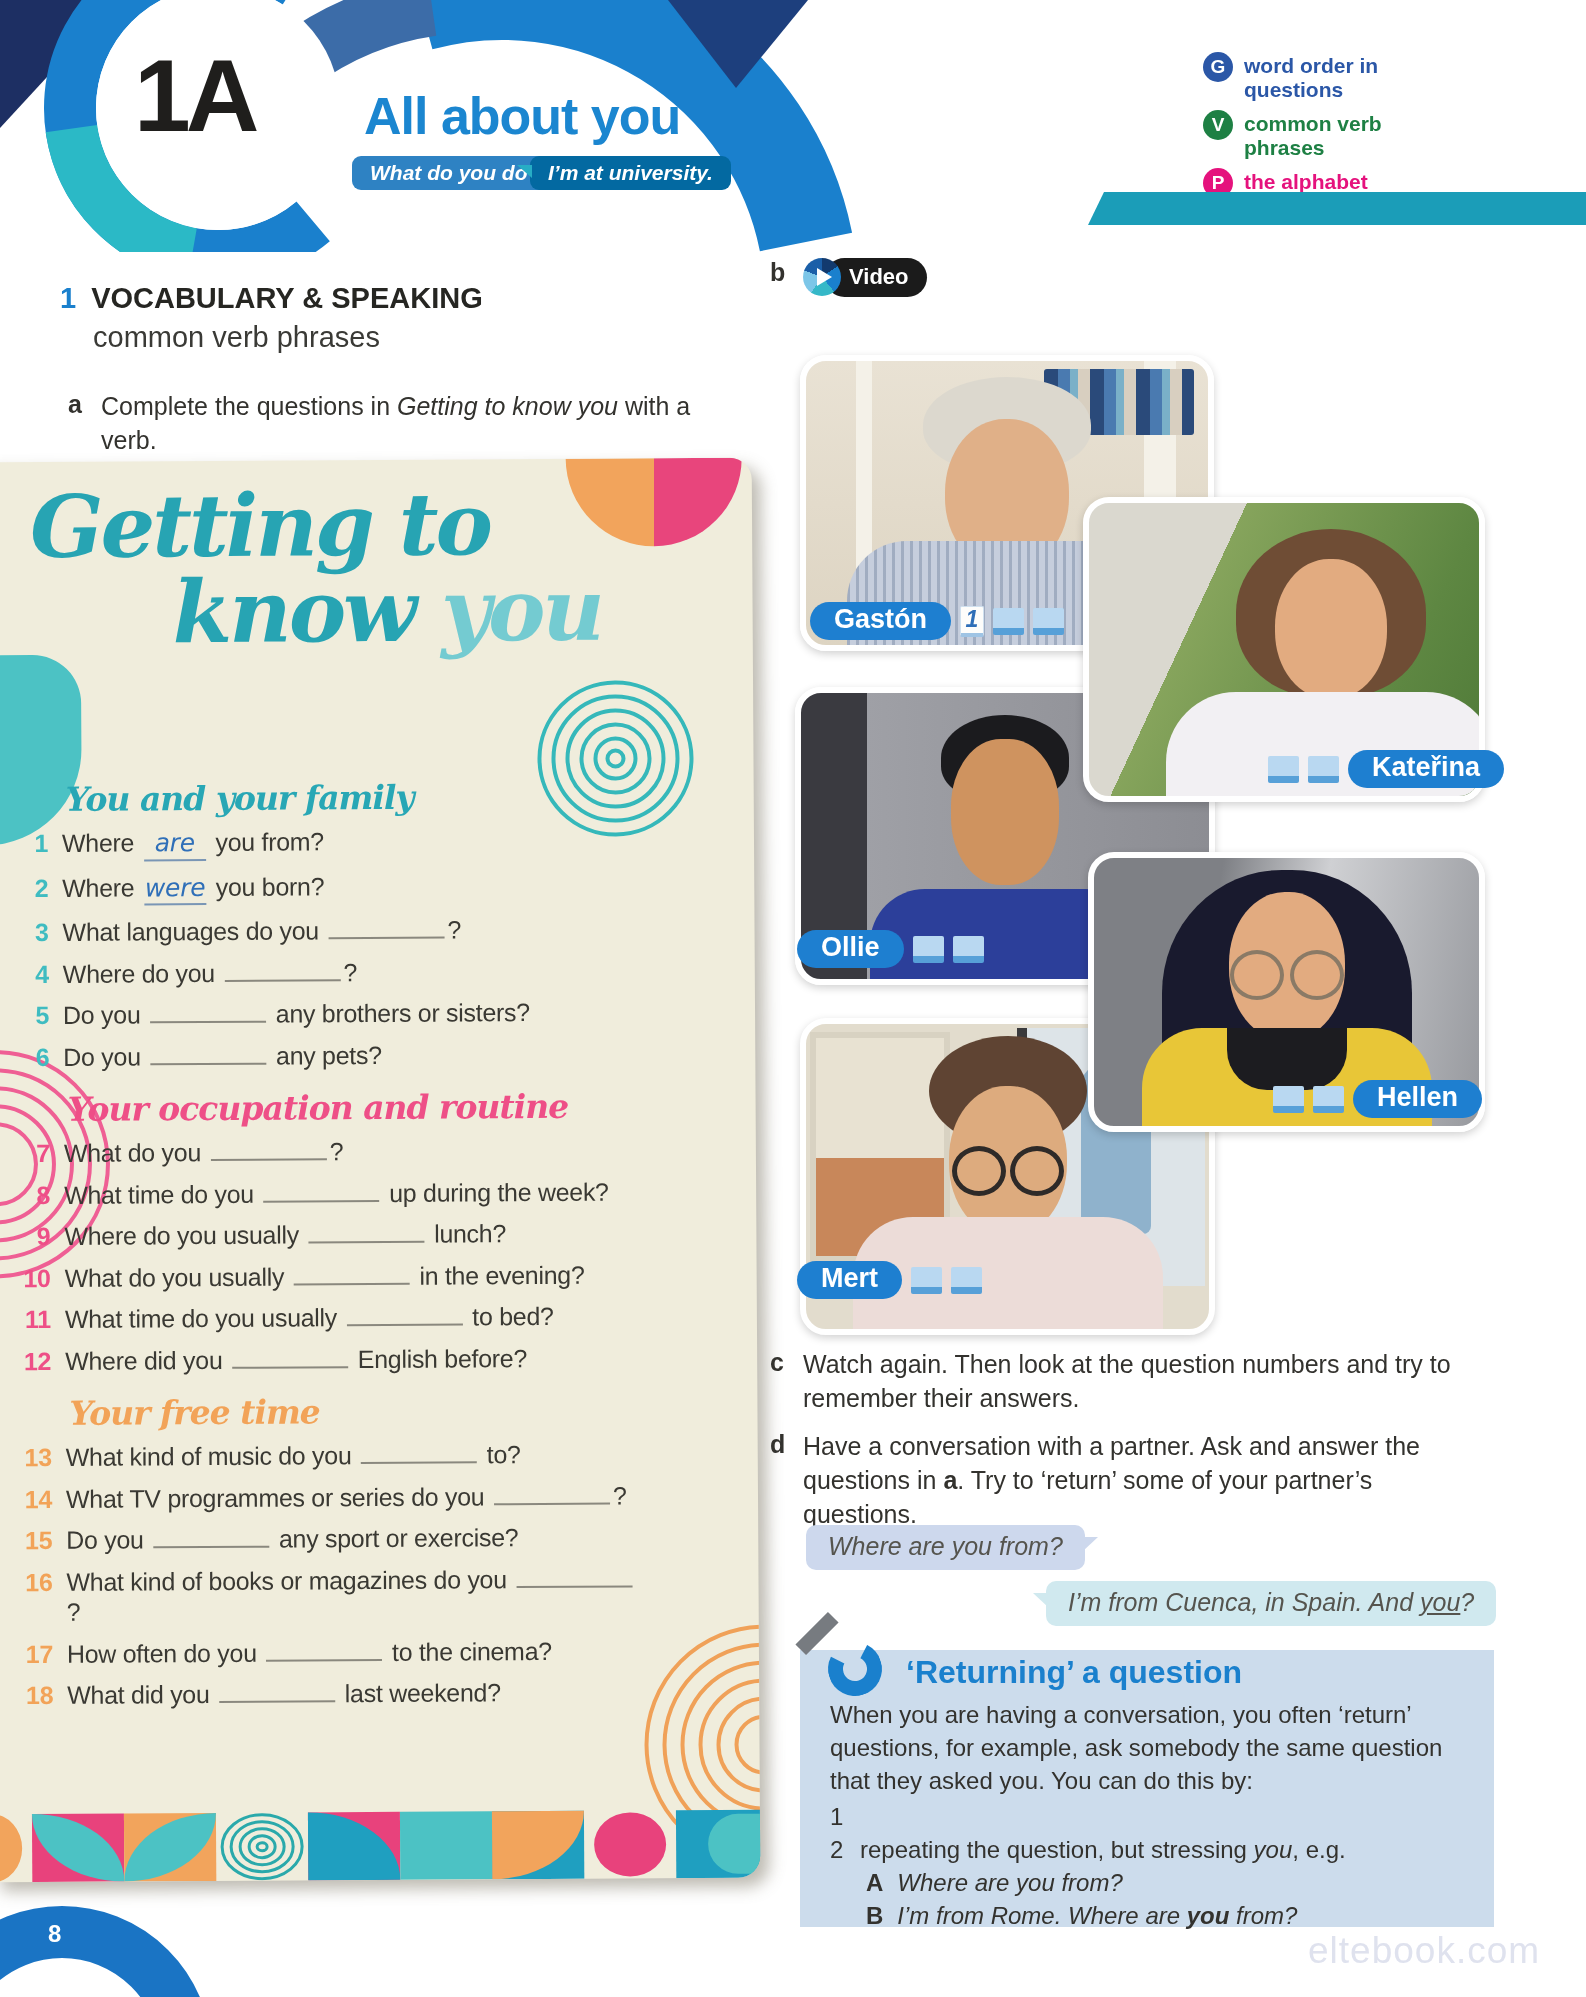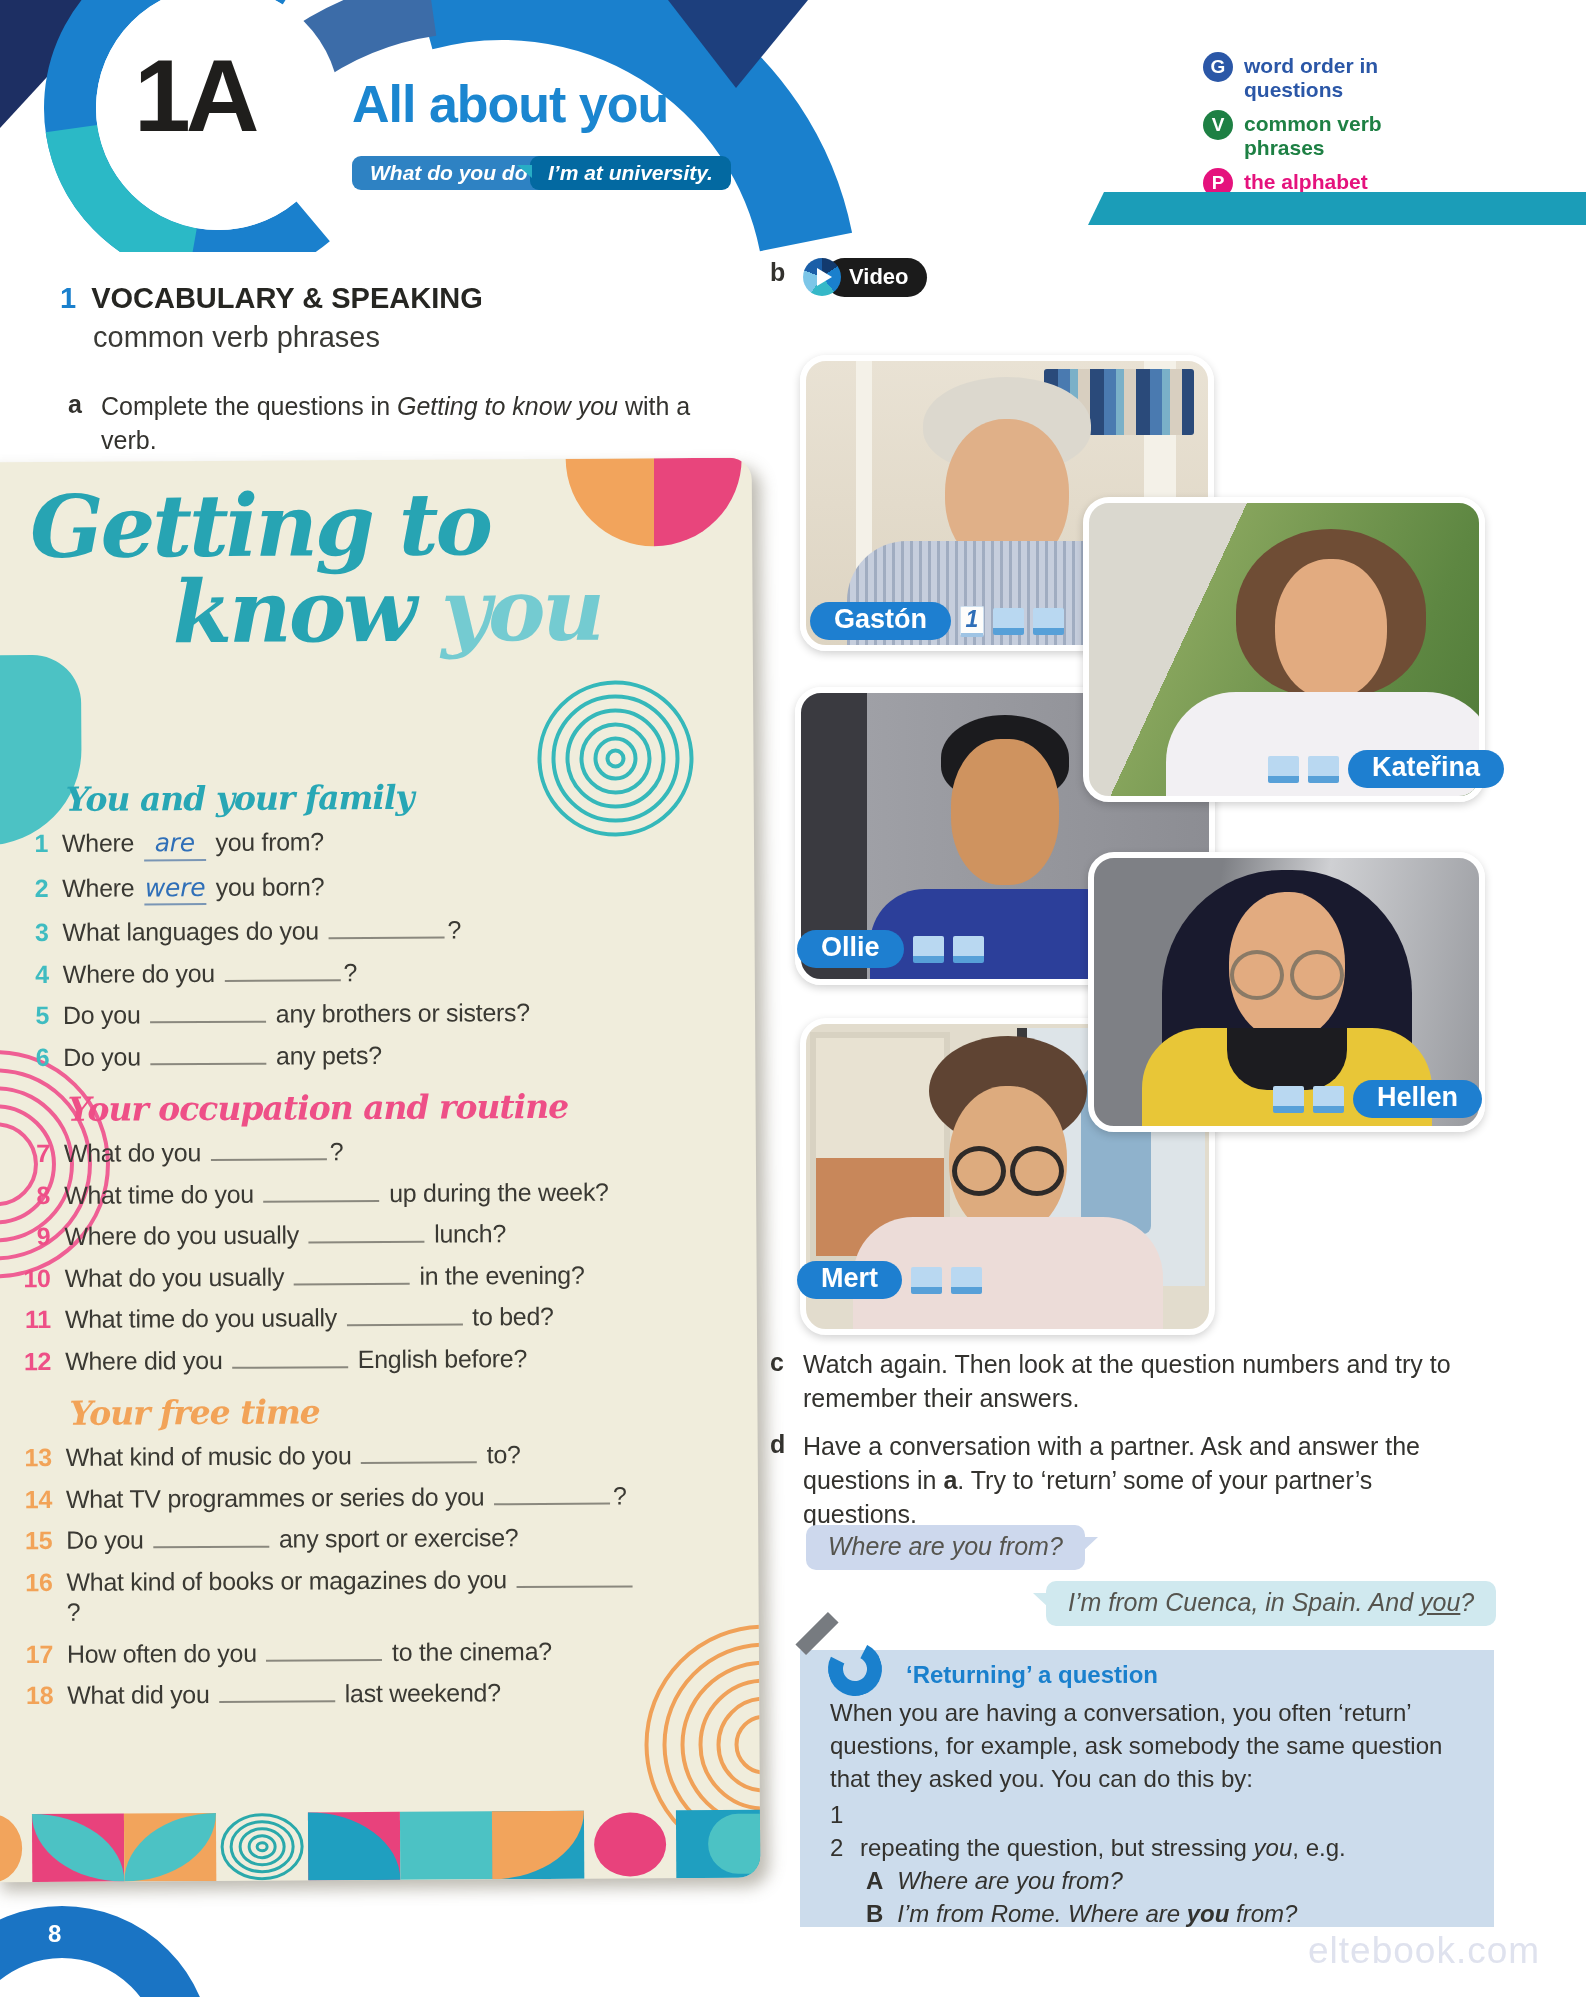--- a/index.html
+++ b/index.html
@@ -153,21 +153,21 @@
   .sb1::after{content:"";position:absolute;right:-13px;top:12px;border-left:16px solid #cdd8ed;border-bottom:15px solid transparent;}
   .sb2{left:1046px;top:1581px;background:#d0e9ef;}
   .sb2::before{content:"";position:absolute;left:-13px;top:12px;border-right:16px solid #d0e9ef;border-bottom:15px solid transparent;}
 
   
   .retbox{position:absolute;left:800px;top:1650px;width:694px;height:277px;background:#ccdcec;}
   .ret-icon{position:absolute;left:6px;top:-30px;width:80px;height:84px;}
   .ret-ring{position:absolute;left:22px;top:22px;width:54px;height:54px;border-radius:50%;
             border:15px solid #1a80cd;border-top-color:transparent;transform:rotate(-18deg);box-sizing:border-box;}
   .ret-handle{position:absolute;left:-12px;top:6px;width:46px;height:15px;background:#777b80;transform:rotate(-45deg);}
-  .ret-title{margin:0;padding:11px 0 0 106px;font-size:24px;font-weight:bold;color:#1a80cd;}
+  .ret-title{margin:0;padding:4px 0 0 106px;font-size:32px;font-weight:bold;color:#1a80cd;}
   .ret-intro{margin:8px 24px 2px 30px;font-size:24px;line-height:1.37;}
   .ret-list{margin:2px 0 0 30px;}
   .rrow{display:flex;gap:14px;font-size:24px;line-height:1.38;}
   .rrow .rpre{font-weight:bold;min-width:16px;}
   .rrow .rpre.norm{font-weight:normal;}
   .rrow.ind1{margin-left:36px;}
 </style>
 </head>
 <body>
 
@@ -176,21 +176,21 @@
   <svg class="hdr-svg" width="900" height="252" viewBox="0 0 900 252">
     <path d="M 420 4 A 310 310 0 0 1 806 242" stroke="#1a80cd" stroke-width="94" fill="none"></path>
     <path d="M 296 62 A 300 300 0 0 1 432 6" stroke="#3c6ca8" stroke-width="60" fill="none"></path>
     <polygon points="668,0 808,0 736,88" fill="#1d3f7d"></polygon>
     <polygon points="0,0 118,0 0,128" fill="#1d2f63"></polygon>
     <circle cx="218" cy="108" r="148" stroke="#1a80cd" stroke-width="52" fill="none" pathLength="100" stroke-dasharray="70 30" transform="rotate(50 218 108)"></circle>
     <circle cx="218" cy="108" r="148" stroke="#2bb9c6" stroke-width="52" fill="none" pathLength="100" stroke-dasharray="20 80" transform="rotate(100 218 108)"></circle>
     <circle cx="218" cy="108" r="122" fill="#ffffff"></circle>
   </svg>
   <div class="tag1a">1A</div>
-  <h1 class="lesson-title" style="margin:0;font-weight:600;">All about you</h1>
+  <h1 class="lesson-title" style="margin:12px;font-weight:600;">All about you</h1>
   <div class="bub bub1"><span>What do you do?</span></div>
   <div class="bub bub2"><span>I’m at university.</span></div>
   <div class="legend" id="legend">
       <div class="leg-row">
         <span class="leg-circ" style="background: rgb(43, 87, 167);">G</span>
         <span class="leg-label" style="color: rgb(43, 87, 167);">word order in questions</span>
       </div>
       <div class="leg-row">
         <span class="leg-circ" style="background: rgb(30, 128, 68);">V</span>
         <span class="leg-label" style="color: rgb(30, 128, 68);">common verb phrases</span>

